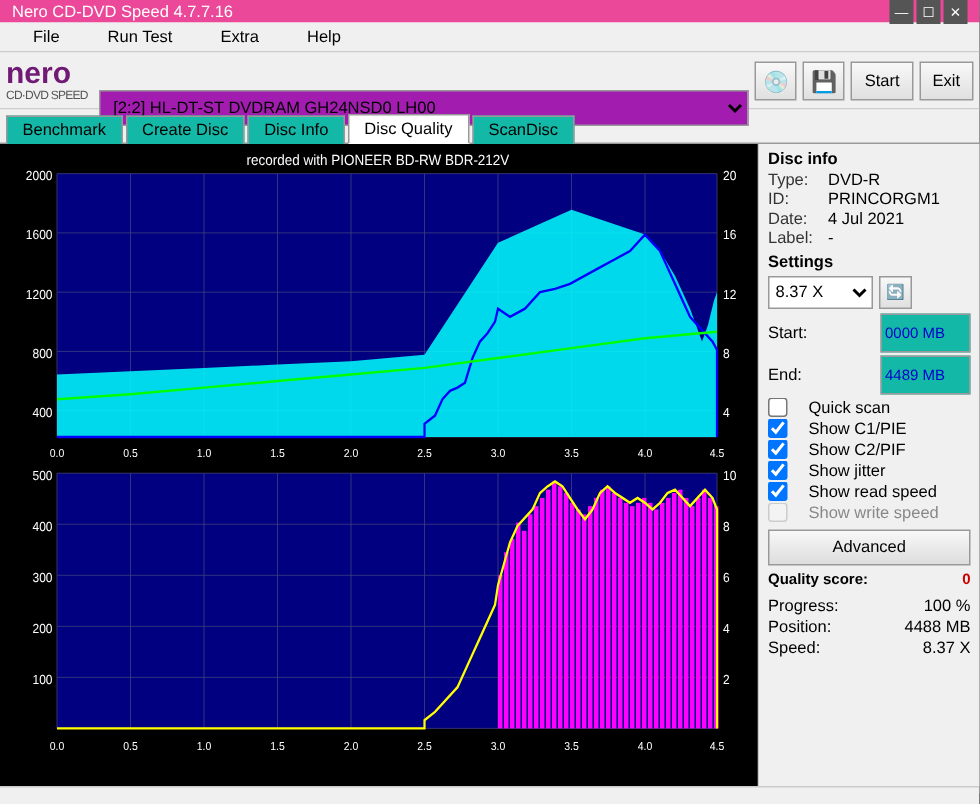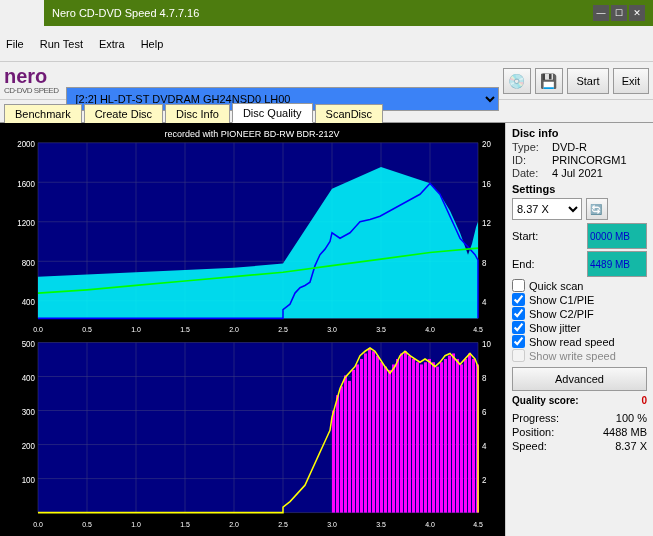--- a/index.html
+++ b/index.html
@@ -7,49 +7,48 @@
       width: 653px;
       height: 536px;
       font-family: 'Segoe UI', Tahoma, Geneva, Verdana, sans-serif;
       font-size: 11px;
       background: #f0f0f0;
       overflow: hidden;
       user-select: none;
     }
     
     .title-bar {
-      background: #4d7c0f;
+      background: #ec4899;
       color: white;
       display: flex;
       align-items: center;
       justify-content: space-between;
       padding: 0 8px;
-      height: 26px;
-      margin-left: 44px;
+      height: 15px;
     }
     .title-bar-title { font-size: 11px; }
     .title-bar-buttons { display: flex; gap: 2px; }
     .title-bar-btn {
       width: 16px; height: 16px;
       background: #555;
       color: white;
       font-size: 9px;
       border: none;
       cursor: pointer;
       display: flex; align-items: center; justify-content: center;
     }
     
     .menu-bar {
       background: #f0f0f0;
       border-bottom: 1px solid #ccc;
       display: flex;
       align-items: center;
-      padding: 2px 0;
-      height: 36px;
-      gap: 4px;
+      padding: 2px 16px;
+      height: 20px;
+      gap: 20px;
     }
     .menu-item {
       padding: 2px 6px;
       cursor: pointer;
       font-size: 11px;
     }
     
     .toolbar {
       background: #f0f0f0;
       border-bottom: 1px solid #ccc;
@@ -64,21 +63,21 @@
     }
     .logo-text {
       font-size: 20px; font-weight: bold; color: #701a75; line-height: 1;
     }
     .logo-sub { font-size: 8px; color: #555; letter-spacing: -0.5px; }
     .drive-select {
       flex: 1;
       height: 24px;
       font-size: 11px;
       border: 1px solid #999;
-      background: #3b82f6;
+      background: #a21caf;
       padding: 0 4px;
       margin-top: 36px;
     }
     .toolbar-btn {
       height: 26px; padding: 0 8px;
       font-size: 11px;
       border: 1px solid #999;
       background: linear-gradient(to bottom, #f8f8f8, #e0e0e0);
       cursor: pointer;
       white-space: nowrap;
@@ -100,21 +99,21 @@
       align-items: flex-end;
       padding: 2px 4px 0;
       gap: 2px;
     }
     .tab {
       padding: 3px 10px;
       font-size: 11px;
       border: 1px solid #999;
       border-bottom: none;
       cursor: pointer;
-      background: #fef9c3;
+      background: #14b8a6;
       position: relative;
       top: 1px;
     }
     .tab.active {
       background: white;
       z-index: 1;
       border-bottom: 1px solid white;
     }
     
     .main-content {
@@ -176,21 +175,21 @@
       display: flex;
       align-items: center;
       justify-content: space-between;
       margin-bottom: 2px;
       font-size: 11px;
     }
     .mb-label { min-width: 30px; }
     .checkbox-row {
       display: flex;
       align-items: center;
-      gap: 4px;
+      gap: 14px;
       margin-bottom: 1px;
       font-size: 11px;
     }
     .checkbox-row input[type=checkbox] {
       width: 13px; height: 13px;
       margin: 0;
     }
     .advanced-btn {
       width: 100%;
       height: 24px;
@@ -417,20 +416,24 @@
       <span class="info-value">DVD-R</span>
     </div>
     <div class="info-row">
       <span class="info-label">ID:</span>
       <span class="info-value">PRINCORGM1</span>
     </div>
     <div class="info-row">
       <span class="info-label">Date:</span>
       <span class="info-value">4 Jul 2021</span>
     </div>
+    <div class="info-row">
+      <span class="info-label">Label:</span>
+      <span class="info-value">-</span>
+    </div>
 
     <div style="margin-top:4px;" class="side-section-title">Settings</div>
     <div class="settings-row">
       <select class="settings-select">
         <option>8.37 X</option>
       </select>
       <button class="toolbar-icon-btn" style="width:22px;height:22px;font-size:10px;">🔄</button>
     </div>
     <div class="mb-row">
       <span class="mb-label">Start:</span>

